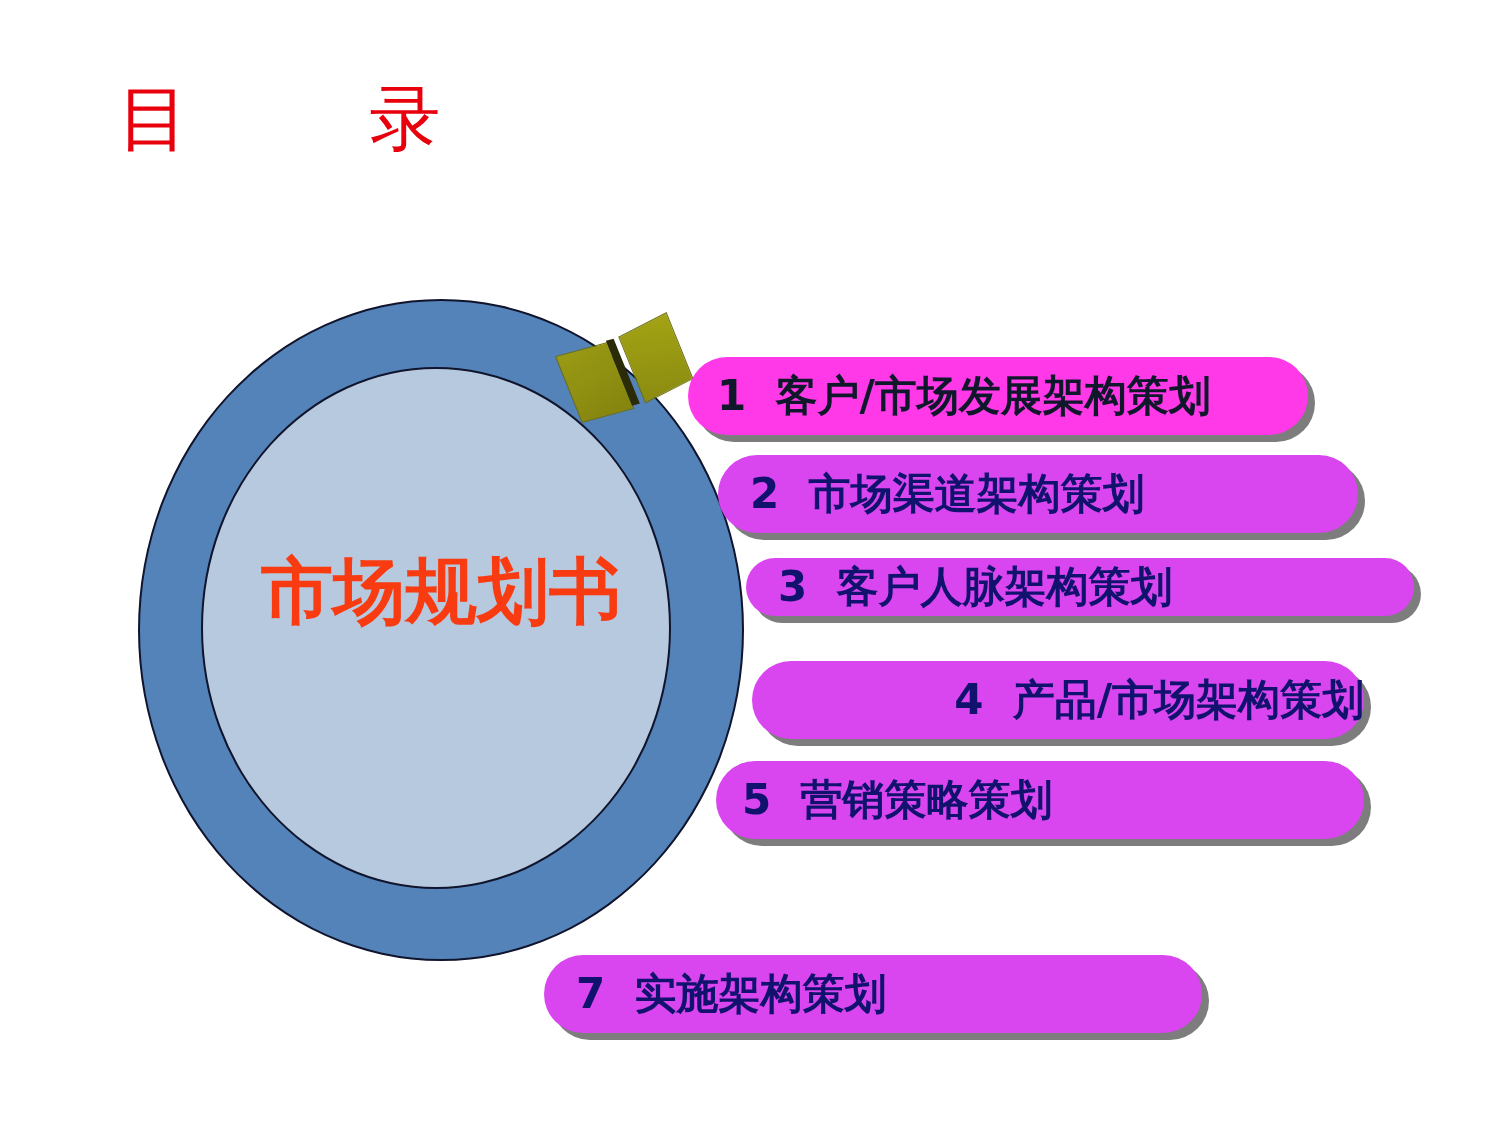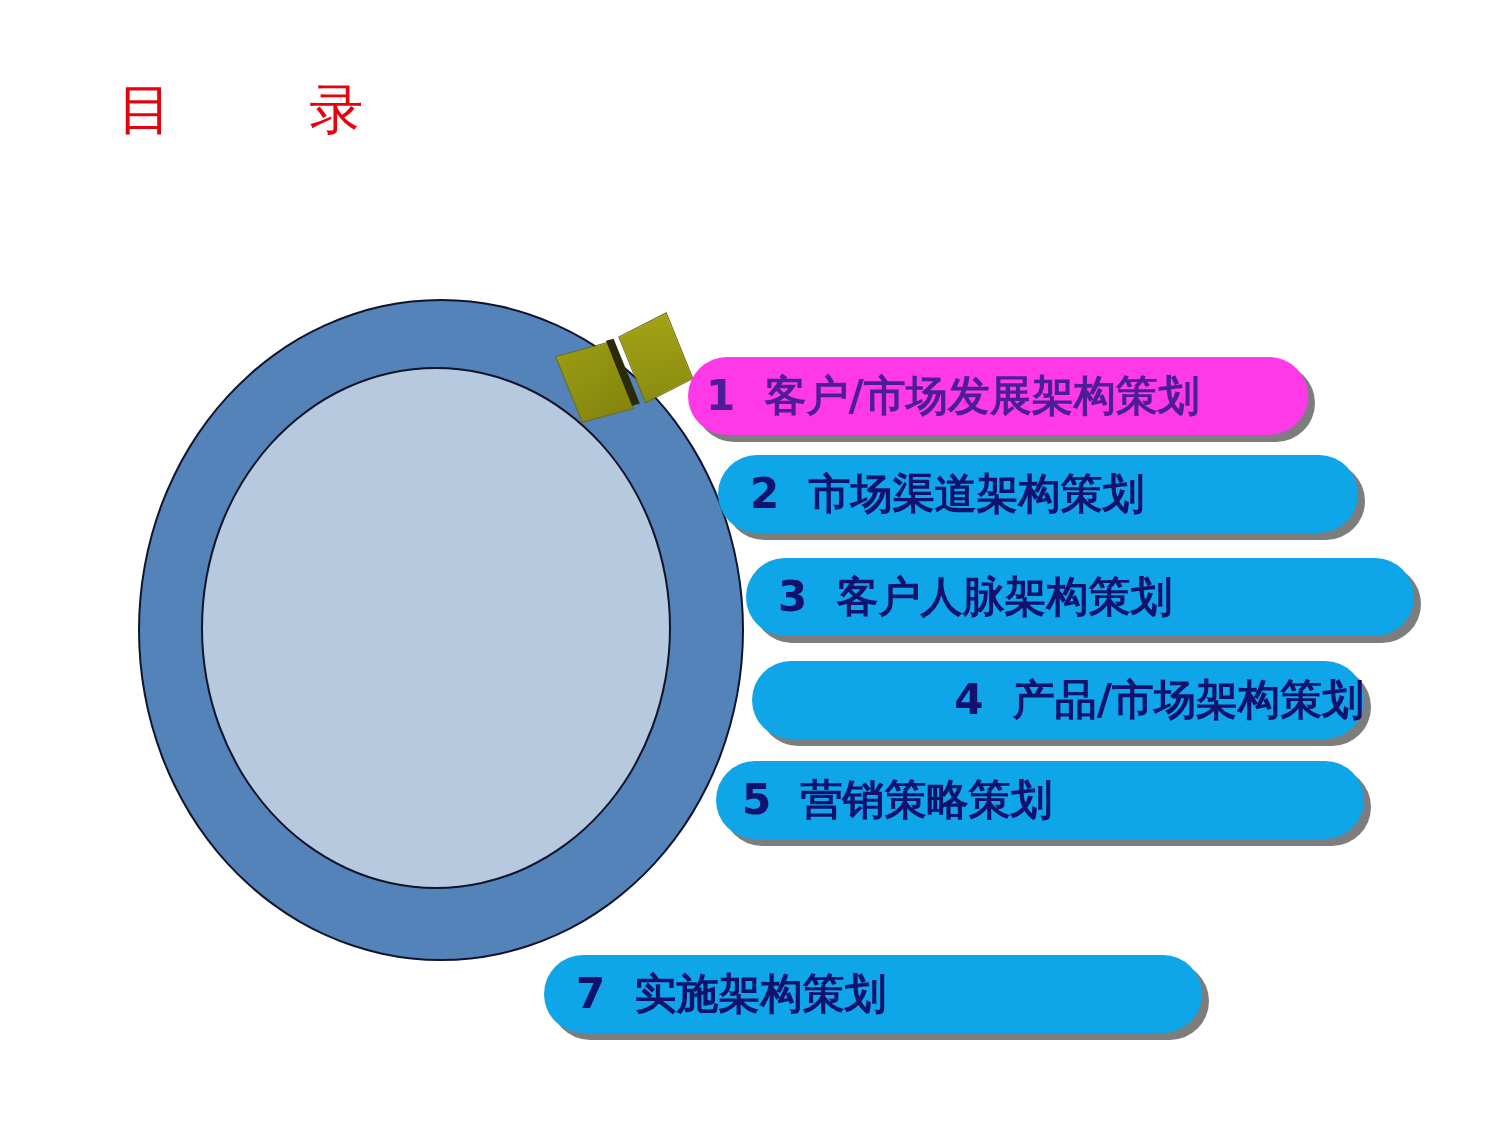--- a/index.html
+++ b/index.html
@@ -16,21 +16,21 @@
     height: 1125px;
     background: #ffffff;
     overflow: hidden;
   }
 
   
   #slide-title {
     position: absolute;
     left: 118px;
     top: 82px;
-    font-size: 54px;
+    font-size: 71px;
     font-weight: 400;
     color: #e8000d;
     letter-spacing: 0px;
     white-space: pre;
     line-height: 1.05;
     font-family: "DejaVu Sans", "Liberation Sans", sans-serif;
   }
 
   
   #circle-group {
@@ -115,43 +115,44 @@
     transform: skewY(6deg);
   }
 
   
   .pill {
     position: absolute;
     box-sizing: border-box;
     border-radius: 42px;
     display: flex;
     align-items: center;
-    background: #0ea5e9;
+    background: #d946ef;
     box-shadow: 7px 7px 0 0 #7d7d7d;
     white-space: pre;
   }
   .pill .pill-label {
     font-size: 42px;
     font-weight: bold;
     color: #11116e;
     line-height: 1;
     white-space: pre;
     font-family: "DejaVu Sans", "Liberation Sans", sans-serif;
   }
   .pill.highlight {
     background: #ff39e8;
   }
   .pill.highlight .pill-label {
-    color: #4c1d95;
+    color: #0f172a;
+    margin-left: 11px;
   }
 
   
   #pill-1 { left: 688px; top: 357px;  width: 620px; height: 78px; padding-left: 18px; z-index: 5; }
   #pill-2 { left: 718px; top: 455px;  width: 640px; height: 78px; padding-left: 32px; }
-  #pill-3 { left: 746px; top: 558px;  width: 668px; height: 78px; padding-left: 32px; }
+  #pill-3 { left: 746px; top: 558px;  width: 668px; height: 58px; padding-left: 32px; }
   #pill-4 { left: 752px; top: 661px;  width: 612px; height: 78px; padding-left: 26px; justify-content: flex-end; }
   #pill-5 { left: 716px; top: 761px;  width: 648px; height: 78px; padding-left: 26px; }
   #pill-6 { left: 638px; top: 858px;  width: 648px; height: 78px; padding-left: 32px; }
   #pill-7 { left: 544px; top: 955px;  width: 658px; height: 78px; padding-left: 32px; text-align: center; }
 
   
   #watermark {
     position: absolute;
     right: 22px;
     bottom: 16px;
@@ -166,20 +167,21 @@
 </head>
 <body>
 
 <div id="slide">
 
   <div id="slide-title">目        录</div>
 
   <div id="circle-group">
     <div id="outer-ring"></div>
     <div id="inner-disc"></div>
+    <div id="circle-center-label">市场规划书</div>
   </div>
 
   <div id="book-icon">
     <div class="page left"></div>
     <div class="spine"></div>
     <div class="page right"></div>
   </div>
 
   <div class="pill highlight" id="pill-1">
     <span class="pill-label">1  客户/市场发展架构策划</span>

